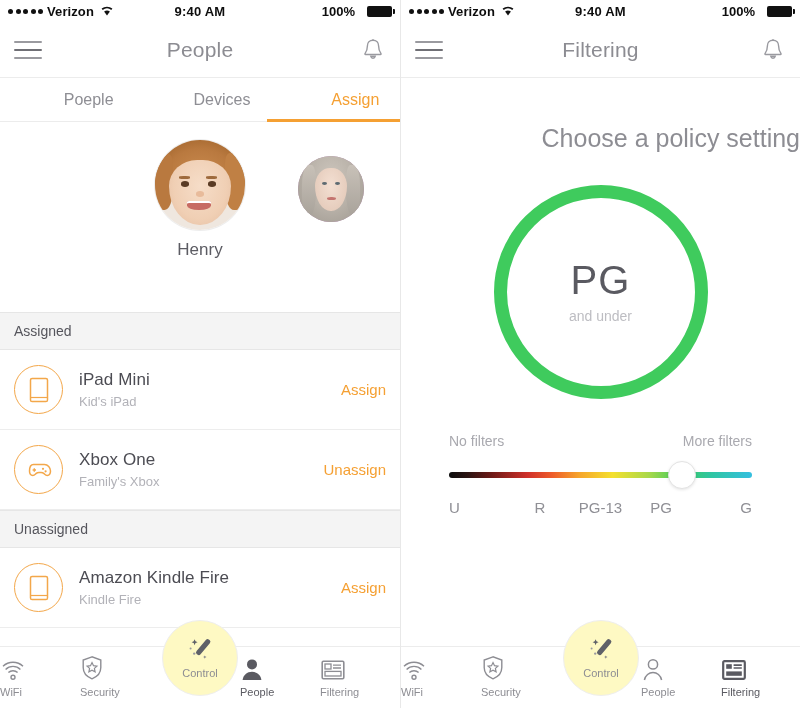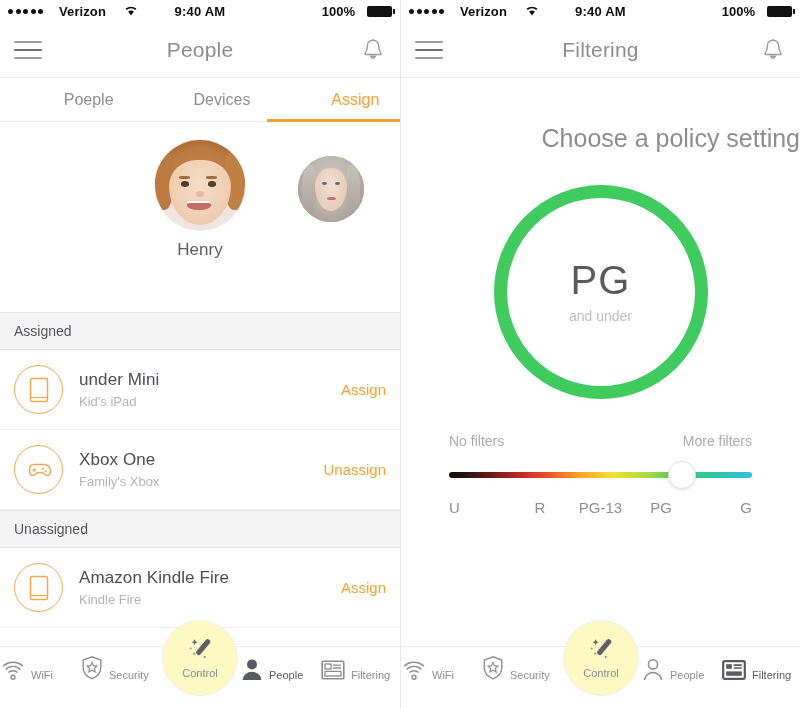--- a/index.html
+++ b/index.html
@@ -22,21 +22,21 @@
   .statusbar {
     height: 22px;
     display: flex;
     align-items: center;
     font-size: 13px;
     font-weight: bold;
     color: #0d0d0d;
     padding: 0 8px;
     position: relative;
   }
-  .sb-left { display: flex; align-items: center; gap: 16px; }
+  .sb-left { display: flex; align-items: center; gap: 4px; }
   .dots { display: flex; gap: 2.5px; align-items: center; }
   .dots i { width: 5px; height: 5px; border-radius: 50%; background: #111; display: block; }
   .carrier { font-size: 13px; font-weight: bold; letter-spacing: .1px; }
   .wifi-glyph { font-size: 13px; margin-left: 2px; line-height: 1; }
   .sb-center {
     position: absolute; left: 0; right: 0; text-align: center;
     font-size: 13px; font-weight: bold; letter-spacing: .2px;
   }
   .sb-right {
     margin-left: auto; display: flex; align-items: center; gap: 12px;
@@ -179,21 +179,21 @@
   .dev-sub { font-size: 13px; color: #b2b2b8; margin-top: 4px; }
   .dev-action { font-size: 15px; color: #f5a033; cursor: pointer; white-space: nowrap; }
 
   
   .tabbar {
     position: absolute; left: 0; bottom: 0; width: 400px; height: 62px;
     background: #fff; border-top: 1px solid #ececec;
     display: flex; align-items: flex-start; padding-top: 8px;
   }
   .tb-item {
-    flex: 1; display: flex; flex-direction: row; align-items: flex-end;
+    flex: 1; display: flex; flex-direction: column; align-items: flex-start;
     gap: 5px; cursor: pointer;
   }
   .tb-label { font-size: 11px; color: #8d8d93; }
   .tb-item.on .tb-label { color: #5a5a61; }
   .tb-ico { height: 26px; display: flex; align-items: flex-end; }
   .tb-center {
     position: absolute; left: 50%; bottom: 12px; transform: translateX(-50%);
     width: 76px; height: 76px; border-radius: 50%;
     background: #fef9c3; border: 1px solid #eeeeee;
     display: flex; flex-direction: column; align-items: center;
@@ -329,21 +329,21 @@
     </div>
 
     <div class="device-row">
       <div class="dev-icon">
         <svg width="24" height="28" viewBox="0 0 24 28">
           <rect x="3.5" y="2.5" width="17" height="23" rx="1.6" fill="none" stroke="#f3a74a" stroke-width="1.5"></rect>
           <path d="M3.5 21.5h17" stroke="#f3a74a" stroke-width="1.2"></path>
         </svg>
       </div>
       <div class="dev-text">
-        <div class="dev-name">under Mini</div>
+        <div class="dev-name">iPad Mini</div>
         <div class="dev-sub">Kid's iPad</div>
       </div>
       <div class="dev-action">Assign</div>
     </div>
 
     <div class="device-row">
       <div class="dev-icon">
         <svg width="30" height="22" viewBox="0 0 30 22">
           <path d="M9.5 5.5h11c3.3 0 6 3 6 6.6s-1.6 4.4-3.3 4.4c-1.5 0-2.3-1.1-3.4-2.1-.8-.7-1.6-1-2.8-1h-2c-1.2 0-2 .3-2.8 1-1.1 1-1.9 2.1-3.4 2.1-1.7 0-3.3-.8-3.3-4.4S6.2 5.5 9.5 5.5z" fill="none" stroke="#f3a74a" stroke-width="1.5"></path>
           <path d="M8.6 11h3.4M10.3 9.3v3.4" stroke="#f3a74a" stroke-width="1.4"></path>

